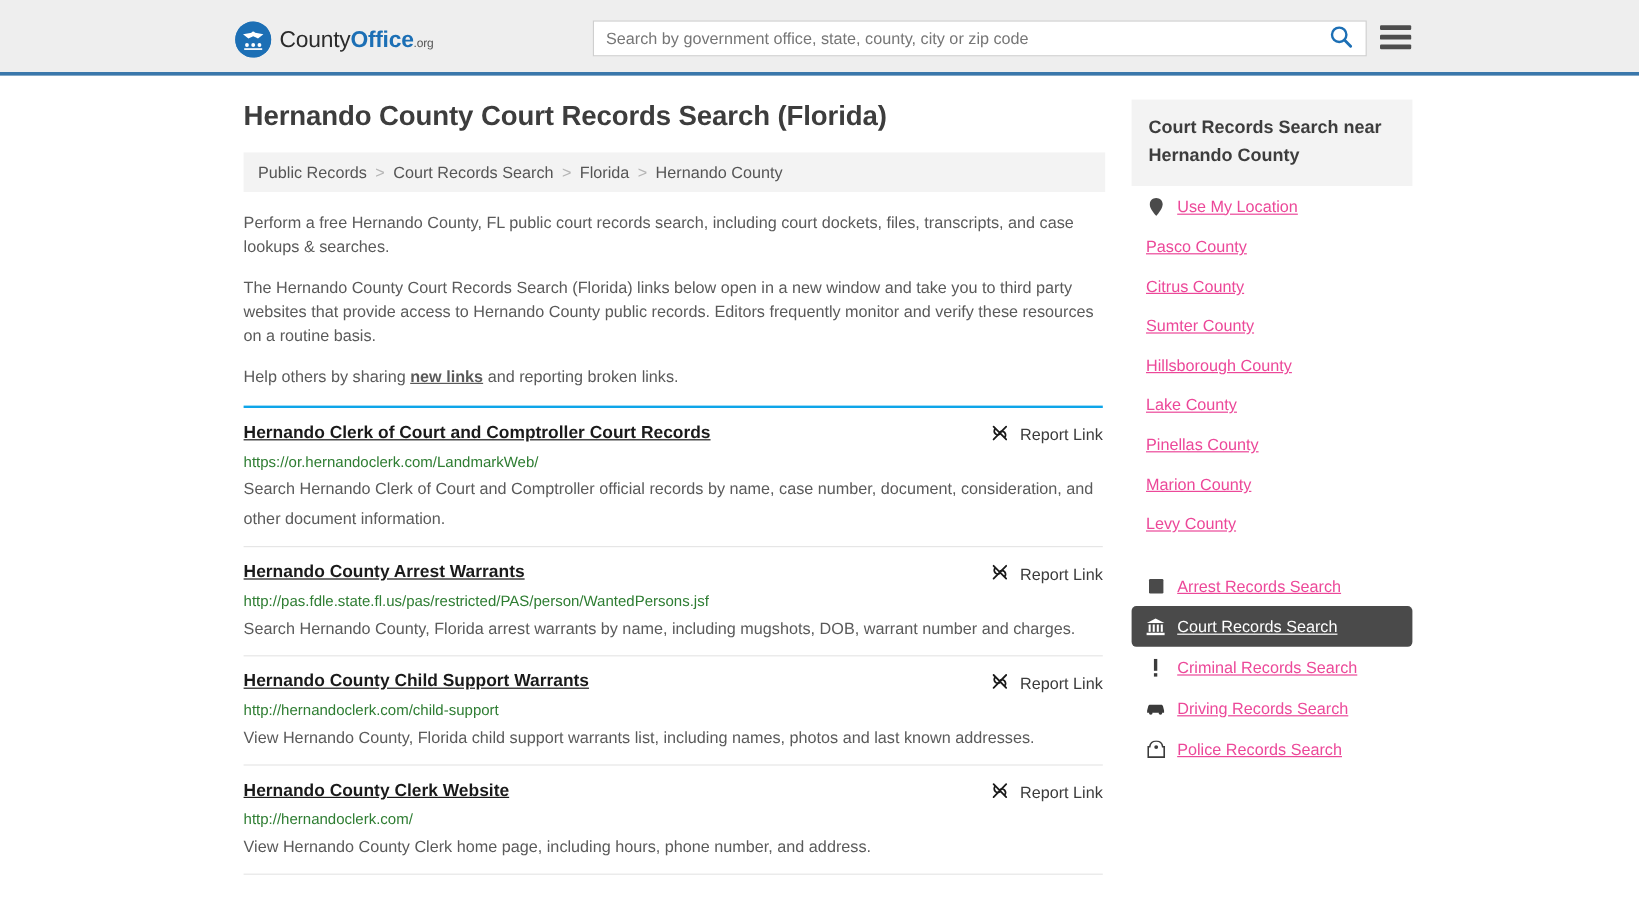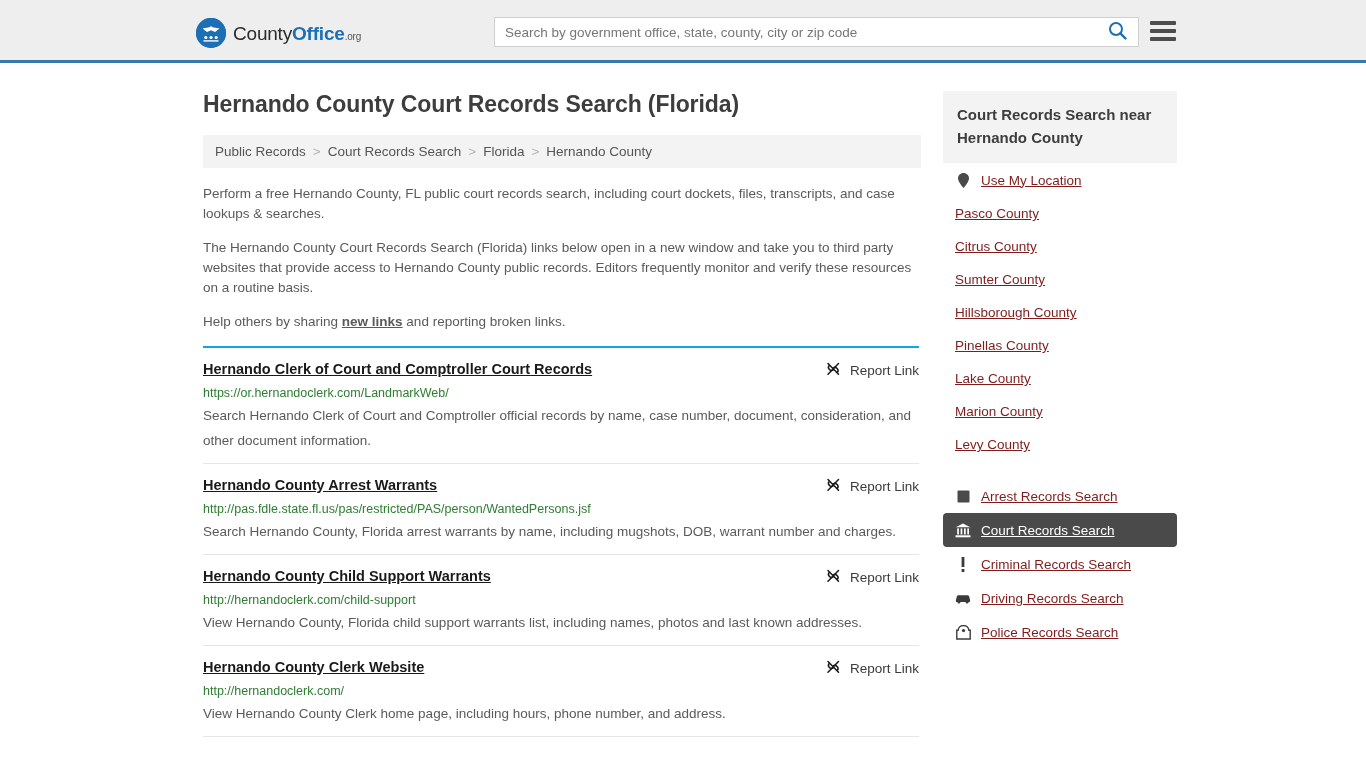--- a/index.html
+++ b/index.html
@@ -103,21 +103,21 @@
   .page {
     width: 1366px;
     position: relative;
   }
   .container {
     width: 980px;
     margin: 0 auto;
     padding-left: 0;
     display: flex;
     gap: 22px;
-    padding-top: 28px;
+    padding-top: 20px;
   }
   .main-col { width: 728px; flex: none; }
   .side-col { width: 234px; flex: none; }
 
   h1.page-title {
     font-size: 23px;
     font-weight: 700;
     color: #3d3d3d;
     margin: 0 0 16px 10px;
     line-height: 1.2;
@@ -223,21 +223,21 @@
     align-items: center;
     gap: 10px;
     padding: 9px 12px;
     font-size: 13.5px;
     color: #3d3d3d;
     text-decoration: none;
     border-radius: 4px;
   }
   .side-row .lbl {
     text-decoration: underline;
-    color: #7f1d1d;
+    color: #ec4899;
   }
   .side-row.plain { padding-left: 12px; }
   .side-row.active {
     background: #4a4a4a;
   }
   .side-row.active .lbl { color: #ffffff; }
   .side-icon {
     width: 16px; height: 16px;
     flex: none;
     display: flex;
@@ -415,26 +415,26 @@
             <span class="lbl">Sumter County</span>
           </a>
         </li>
         <li>
           <a class="side-row plain" href="#">
             <span class="lbl">Hillsborough County</span>
           </a>
         </li>
         <li>
           <a class="side-row plain" href="#">
+            <span class="lbl">Lake County</span>
+          </a>
+        </li>
+        <li>
+          <a class="side-row plain" href="#">
             <span class="lbl">Pinellas County</span>
-          </a>
-        </li>
-        <li>
-          <a class="side-row plain" href="#">
-            <span class="lbl">Lake County</span>
           </a>
         </li>
         <li>
           <a class="side-row plain" href="#">
             <span class="lbl">Marion County</span>
           </a>
         </li>
         <li>
           <a class="side-row plain" href="#">
             <span class="lbl">Levy County</span>

